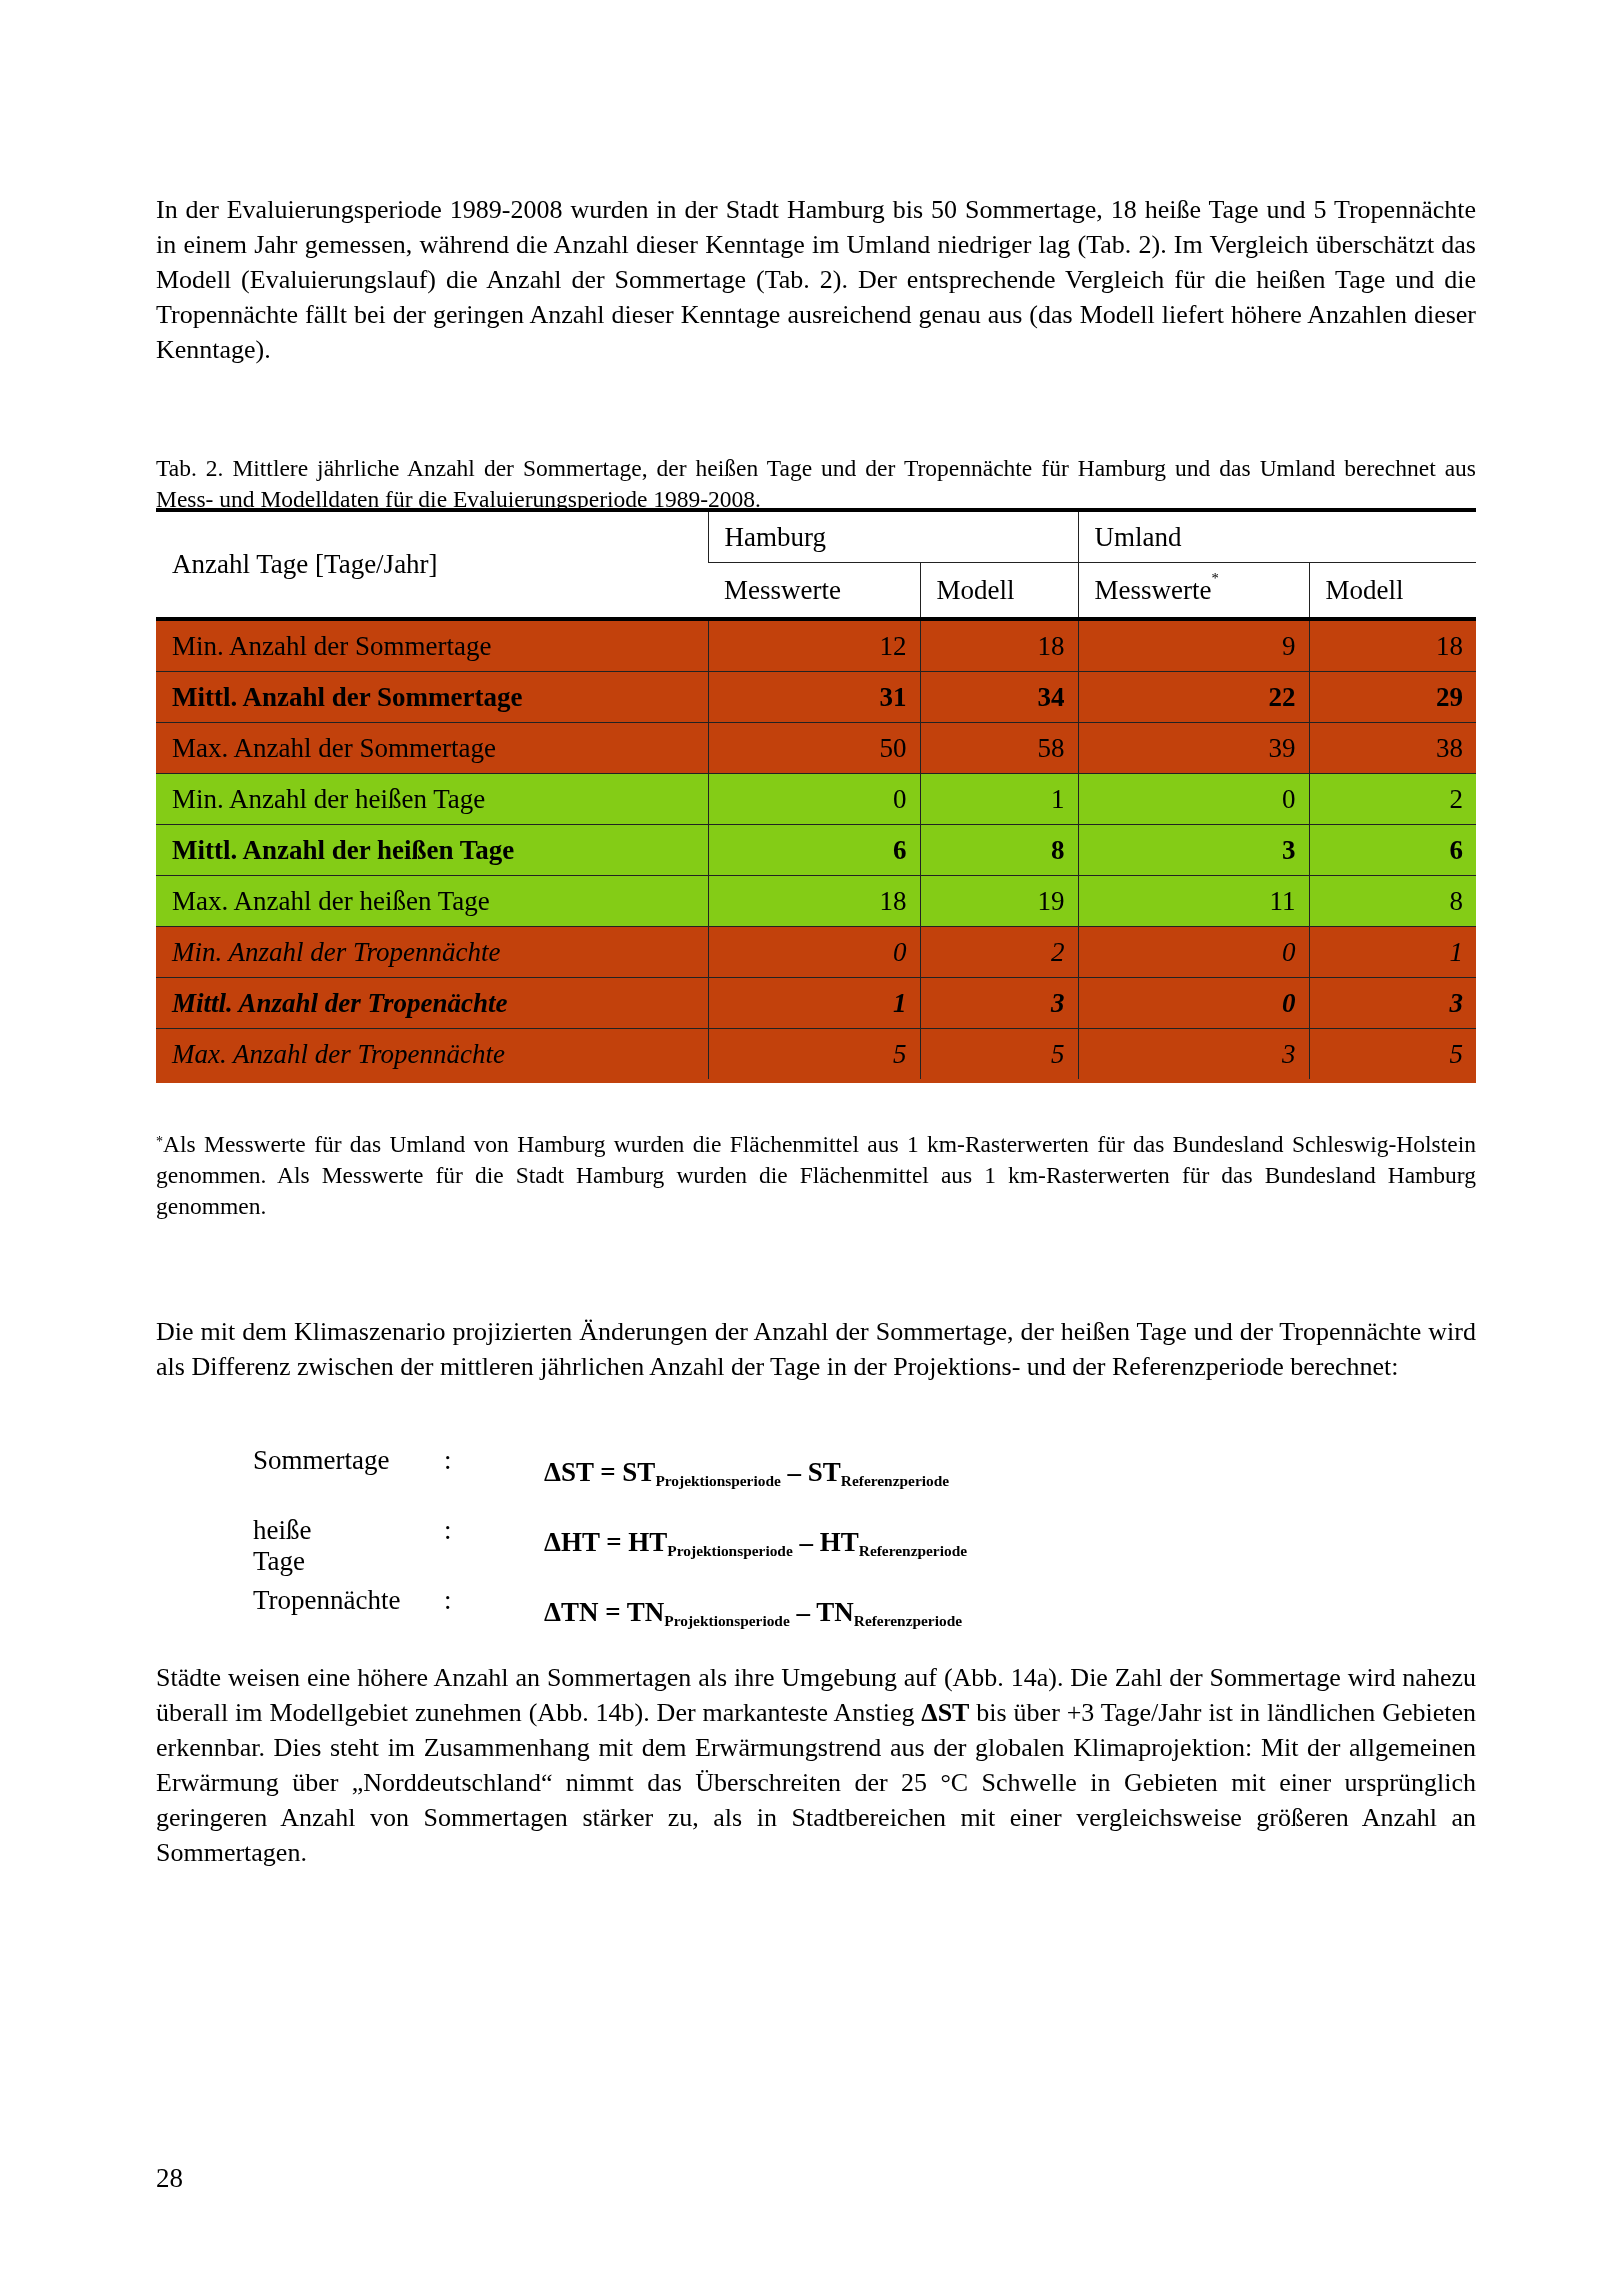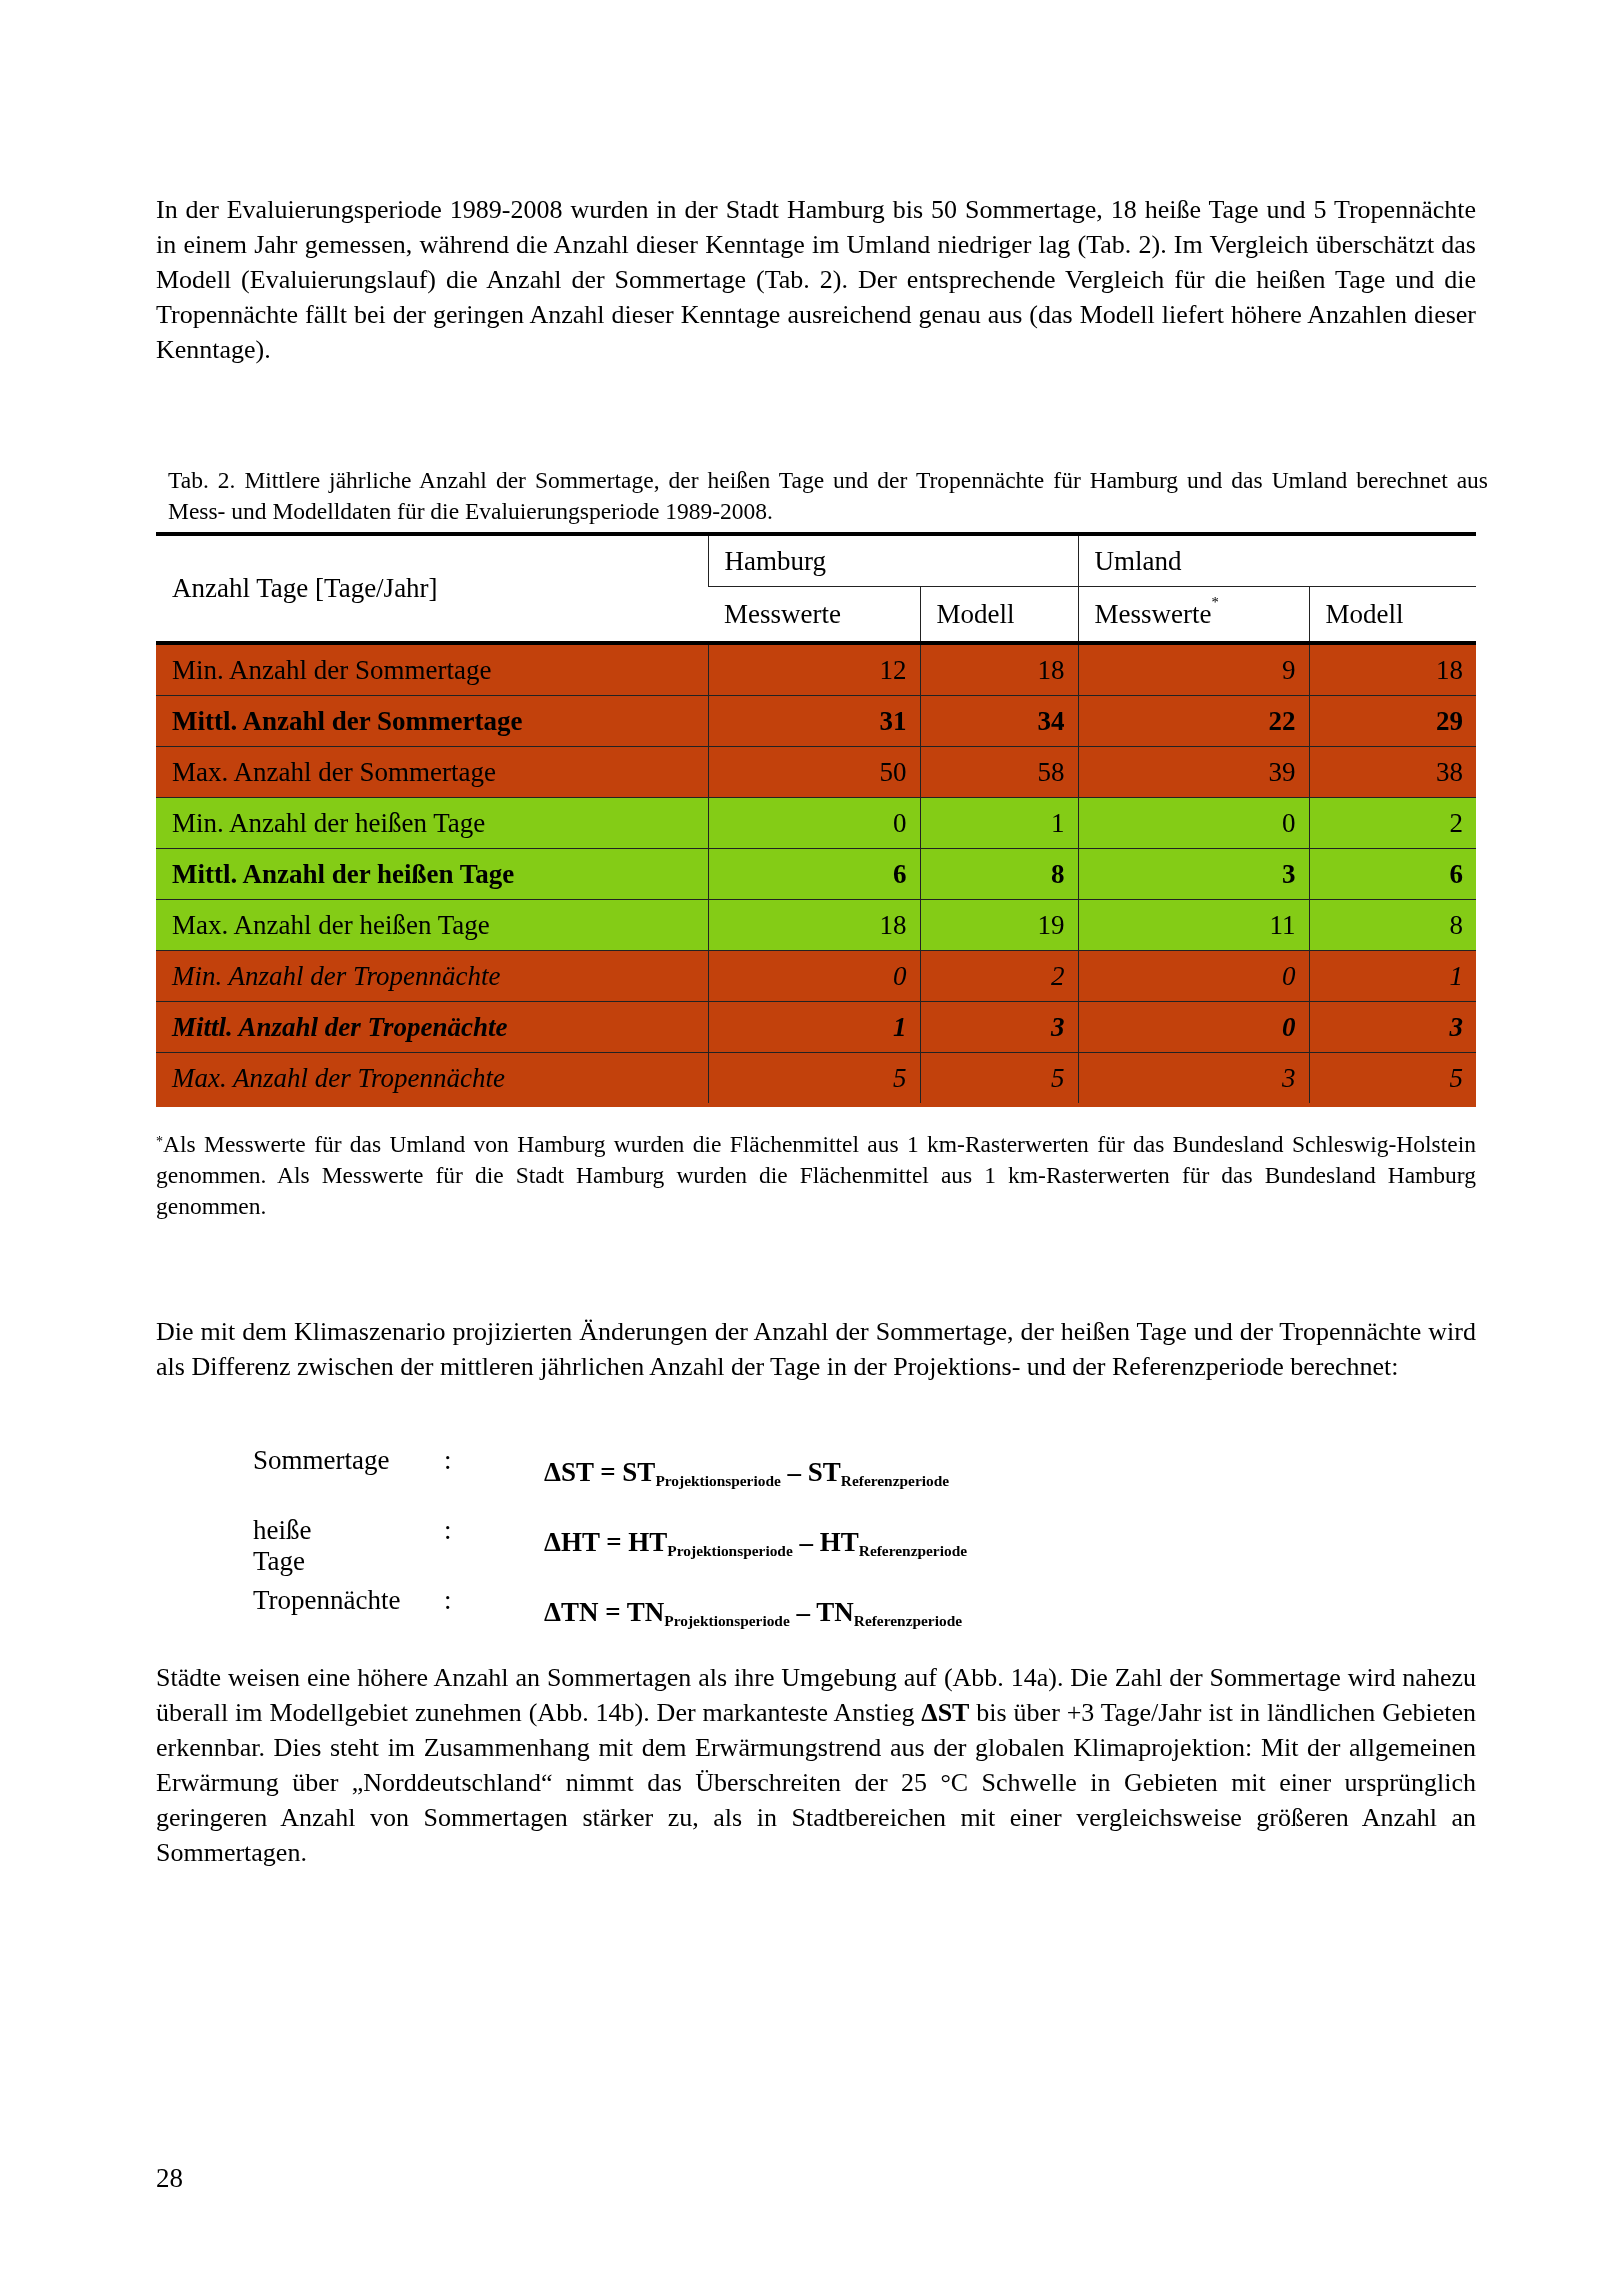--- a/index.html
+++ b/index.html
@@ -1,26 +1,26 @@
 <!DOCTYPE html>
 <html style="font-size:13px"><head>
 <meta charset="utf-8">
 <style>
   html, body { margin: 0; padding: 0; background: #ffffff; }
   body { width: 1624px; height: 2295px; position: relative; overflow: hidden;
          font-family: "Liberation Serif", "DejaVu Serif", serif; color: #000; }
   .para { position: absolute; left: 156px; width: 1320px; font-size: 26px; line-height: 35px;
           text-align: justify; text-align-last: left; margin: 0; }
   .caption { position: absolute; left: 156px; width: 1320px; font-size: 23.5px; line-height: 31px;
-             text-align: justify; margin: 12px; }
+             text-align: justify; margin: 0; }
   .footnote { position: absolute; left: 156px; width: 1320px; font-size: 23.5px; line-height: 31px;
               text-align: justify; margin: 0; }
   sup.ast { font-size: 14px; vertical-align: top; position: relative; top: -3.2px; }
 
-  table.data { position: absolute; left: 156px; top: 532px; width: 1320px;
+  table.data { position: absolute; left: 156px; top: 508px; width: 1320px;
                border-collapse: collapse; font-size: 27px; table-layout: fixed; border-radius: 28px; }
   table.data td, table.data th { padding: 0 16px; font-weight: normal; text-align: left;
                border-left: 1.6px solid #222; border-bottom: 1.6px solid #222; white-space: nowrap; }
   table.data tr > :first-child { border-left: none; }
   table.data thead tr:first-child th { border-top: 4px solid #000; height: 50px; vertical-align: middle; }
   table.data thead tr:nth-child(2) th { height: 54px; border-bottom: 4px solid #000; }
   table.data thead th.corner { border-bottom: 4px solid #000; }
   table.data tbody td { height: 50px; }
   table.data tbody td.num { text-align: right; padding-right: 13px; }
   table.data tbody tr:last-child td { border-bottom: 4px solid #c2410c; }

